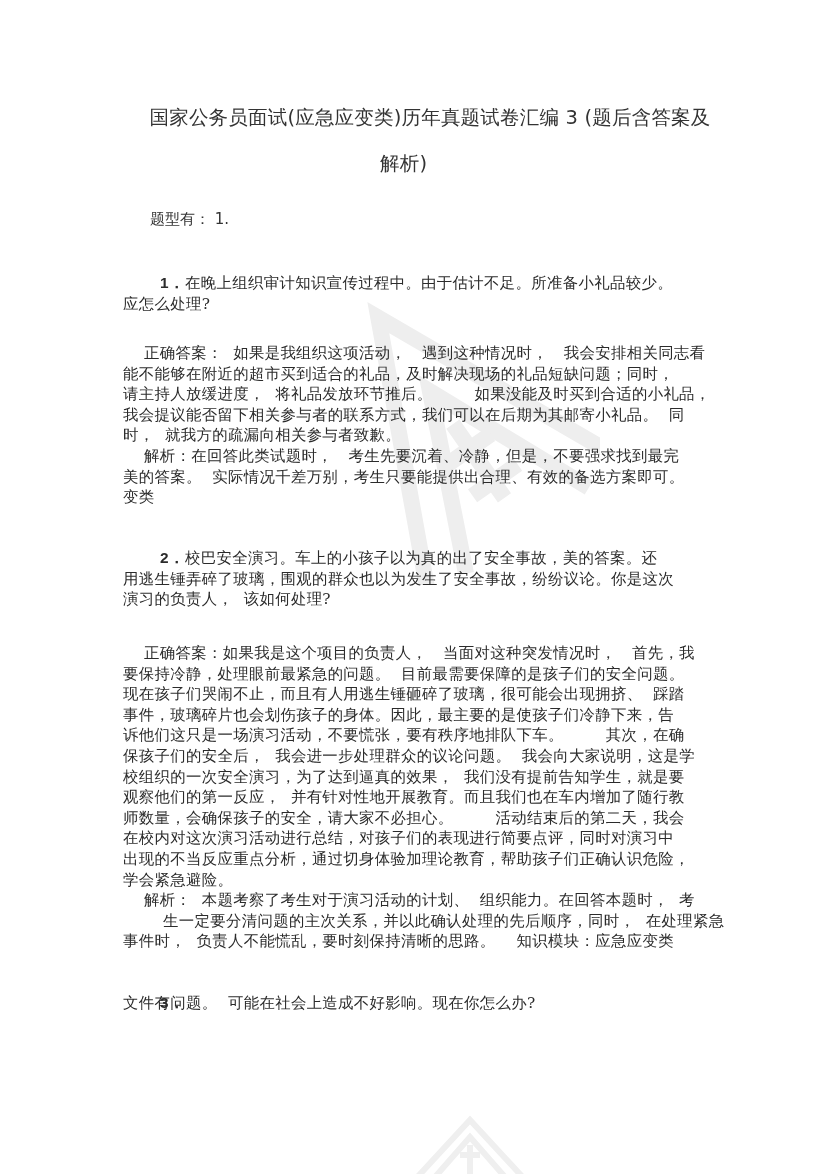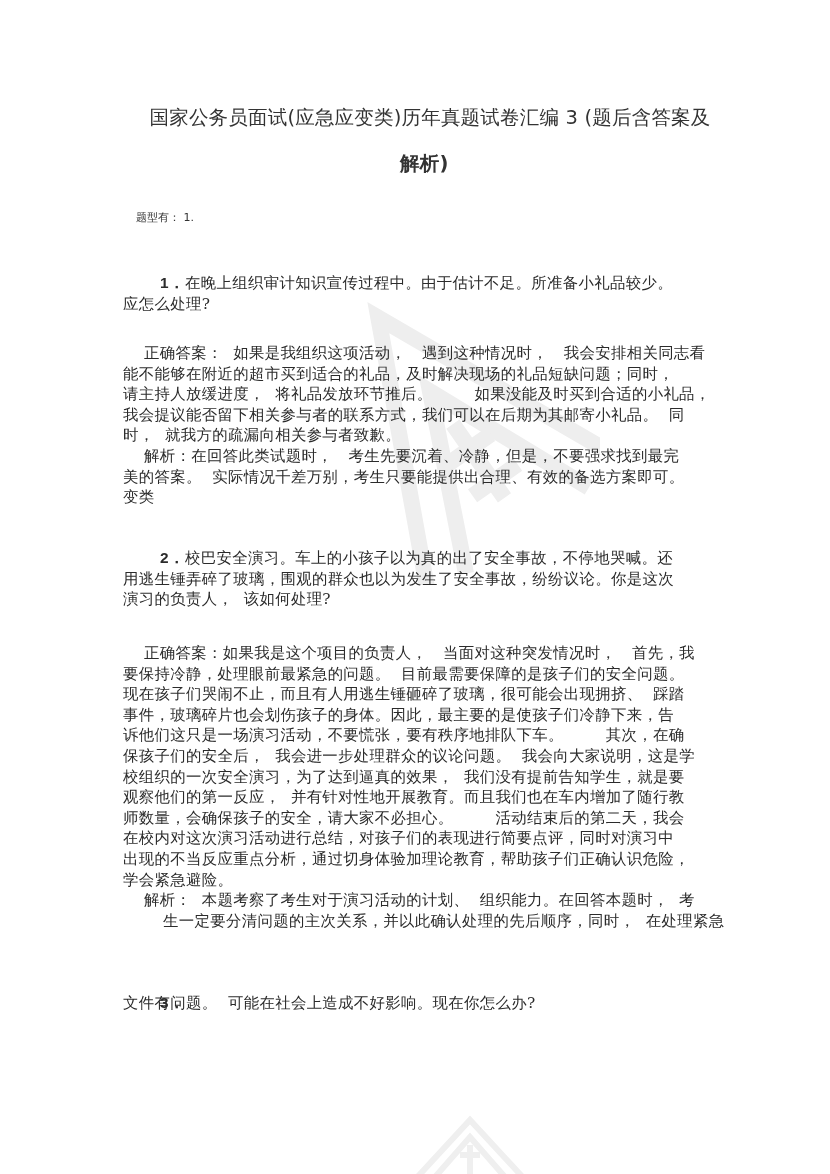--- a/index.html
+++ b/index.html
@@ -4,22 +4,22 @@
 <style>
   html, body { margin:0; padding:0; background:#ffffff; }
   body { width:830px; height:1174px; position:relative; overflow:hidden;
          font-family:"DejaVu Serif","Liberation Serif",serif; color:#2a2a2a; }
   .watermark { position:absolute; pointer-events:none; }
   .page { position:absolute; left:0; top:0; width:830px; height:1174px; }
   .title { position:absolute; left:16px; width:828px; text-align:center;
            font-family:"DejaVu Sans","Liberation Sans",sans-serif;
            font-size:19.5px; color:#333; letter-spacing:0.2px; white-space:nowrap; }
   .title-l1 { top:104px; }
-  .title-l2 { top:150px; left:400px; width:auto;font-weight:bold; }
-  .qtype { position:absolute; left:136px; top:210px; font-size:11px;
+  .title-l2 { top:150px; left:380px; width:auto; }
+  .qtype { position:absolute; left:150px; top:210px; font-size:15px;
            font-family:"DejaVu Sans","Liberation Sans",sans-serif; color:#333; }
   .para { position:absolute; left:123px; width:600px; font-size:15.4px;
           line-height:20.6px; white-space:pre; color:#2b2b2b; letter-spacing:0.35px; }
   .qnum { font-family:"Liberation Sans","DejaVu Sans",sans-serif; font-weight:bold; }
 </style>
 </head>
 <body>
 
 <svg class="watermark" style="left:300px;top:255px;" width="300" height="330" viewBox="0 0 300 330">
   <g fill="none" stroke="#eeeeee" stroke-width="16" transform="rotate(-35 150 165)">
@@ -42,21 +42,21 @@
   <div class="title title-l2">解析)</div>
 
   <div class="qtype">题型有：  1.</div>
 
   <div class="para" style="top:273px;"><span class="qnum" style="position:absolute;left:37px;top:0;">1．</span><span style="display:block;padding-left:62px;">在晚上组织审计知识宣传过程中。由于估计不足。所准备小礼品较少。</span><span style="display:block;">应怎么处理?</span></div>
 
   <div class="para" style="top:343px;"><span style="display:block;">    正确答案：  如果是我组织这项活动，   遇到这种情况时，   我会安排相关同志看</span><span style="display:block;">能不能够在附近的超市买到适合的礼品，及时解决现场的礼品短缺问题；同时，</span><span style="display:block;">请主持人放缓进度，  将礼品发放环节推后。        如果没能及时买到合适的小礼品，</span><span style="display:block;">我会提议能否留下相关参与者的联系方式，我们可以在后期为其邮寄小礼品。  同</span><span style="display:block;">时，  就我方的疏漏向相关参与者致歉。</span></div>
 
   <div class="para" style="top:446px;"><span style="display:block;">    解析：在回答此类试题时，   考生先要沉着、冷静，但是，不要强求找到最完</span><span style="display:block;">美的答案。  实际情况千差万别，考生只要能提供出合理、有效的备选方案即可。</span><span style="display:block;">变类</span></div>
 
-  <div class="para" style="top:548px;"><span class="qnum" style="position:absolute;left:37px;top:0;">2．</span><span style="display:block;padding-left:62px;">校巴安全演习。车上的小孩子以为真的出了安全事故，不停地哭喊。还</span><span style="display:block;">用逃生锤弄碎了玻璃，围观的群众也以为发生了安全事故，纷纷议论。你是这次</span><span style="display:block;">演习的负责人，  该如何处理?</span></div>
+  <div class="para" style="top:548px;"><span class="qnum" style="position:absolute;left:37px;top:0;">2．</span><span style="display:block;padding-left:62px;">校巴安全演习。车上的小孩子以为真的出了安全事故，美的答案。还</span><span style="display:block;">用逃生锤弄碎了玻璃，围观的群众也以为发生了安全事故，纷纷议论。你是这次</span><span style="display:block;">演习的负责人，  该如何处理?</span></div>
 
   <div class="para" style="top:643px;"><span style="display:block;">    正确答案：如果我是这个项目的负责人，   当面对这种突发情况时，   首先，我</span><span style="display:block;">要保持冷静，处理眼前最紧急的问题。  目前最需要保障的是孩子们的安全问题。</span><span style="display:block;">现在孩子们哭闹不止，而且有人用逃生锤砸碎了玻璃，很可能会出现拥挤、  踩踏</span><span style="display:block;">事件，玻璃碎片也会划伤孩子的身体。因此，最主要的是使孩子们冷静下来，告</span><span style="display:block;">诉他们这只是一场演习活动，不要慌张，要有秩序地排队下车。        其次，在确</span><span style="display:block;">保孩子们的安全后，  我会进一步处理群众的议论问题。  我会向大家说明，这是学</span><span style="display:block;">校组织的一次安全演习，为了达到逼真的效果，  我们没有提前告知学生，就是要</span><span style="display:block;">观察他们的第一反应，  并有针对性地开展教育。而且我们也在车内增加了随行教</span><span style="display:block;">师数量，会确保孩子的安全，请大家不必担心。        活动结束后的第二天，我会</span><span style="display:block;">在校内对这次演习活动进行总结，对孩子们的表现进行简要点评，同时对演习中</span><span style="display:block;">出现的不当反应重点分析，通过切身体验加理论教育，帮助孩子们正确认识危险，</span><span style="display:block;">学会紧急避险。</span></div>
 
-  <div class="para" style="top:890px;"><span style="display:block;">    解析：  本题考察了考生对于演习活动的计划、  组织能力。在回答本题时，  考</span><span style="display:block;margin-left:40px;">生一定要分清问题的主次关系，并以此确认处理的先后顺序，同时，  在处理紧急</span></div>
+  <div class="para" style="top:890px;"><span style="display:block;">    解析：  本题考察了考生对于演习活动的计划、  组织能力。在回答本题时，  考</span><span style="display:block;margin-left:40px;">生一定要分清问题的主次关系，并以此确认处理的先后顺序，同时，  在处理紧急</span><span style="display:block;">事件时，  负责人不能慌乱，要时刻保持清晰的思路。    知识模块：应急应变类</span></div>
 
   <div class="para" style="top:993px;"><span class="qnum" style="position:absolute;left:37px;top:0;">3．</span><span style="display:block;">文件有问题。  可能在社会上造成不好影响。现在你怎么办?</span></div>
 
 </div>
 
 </body></html>

